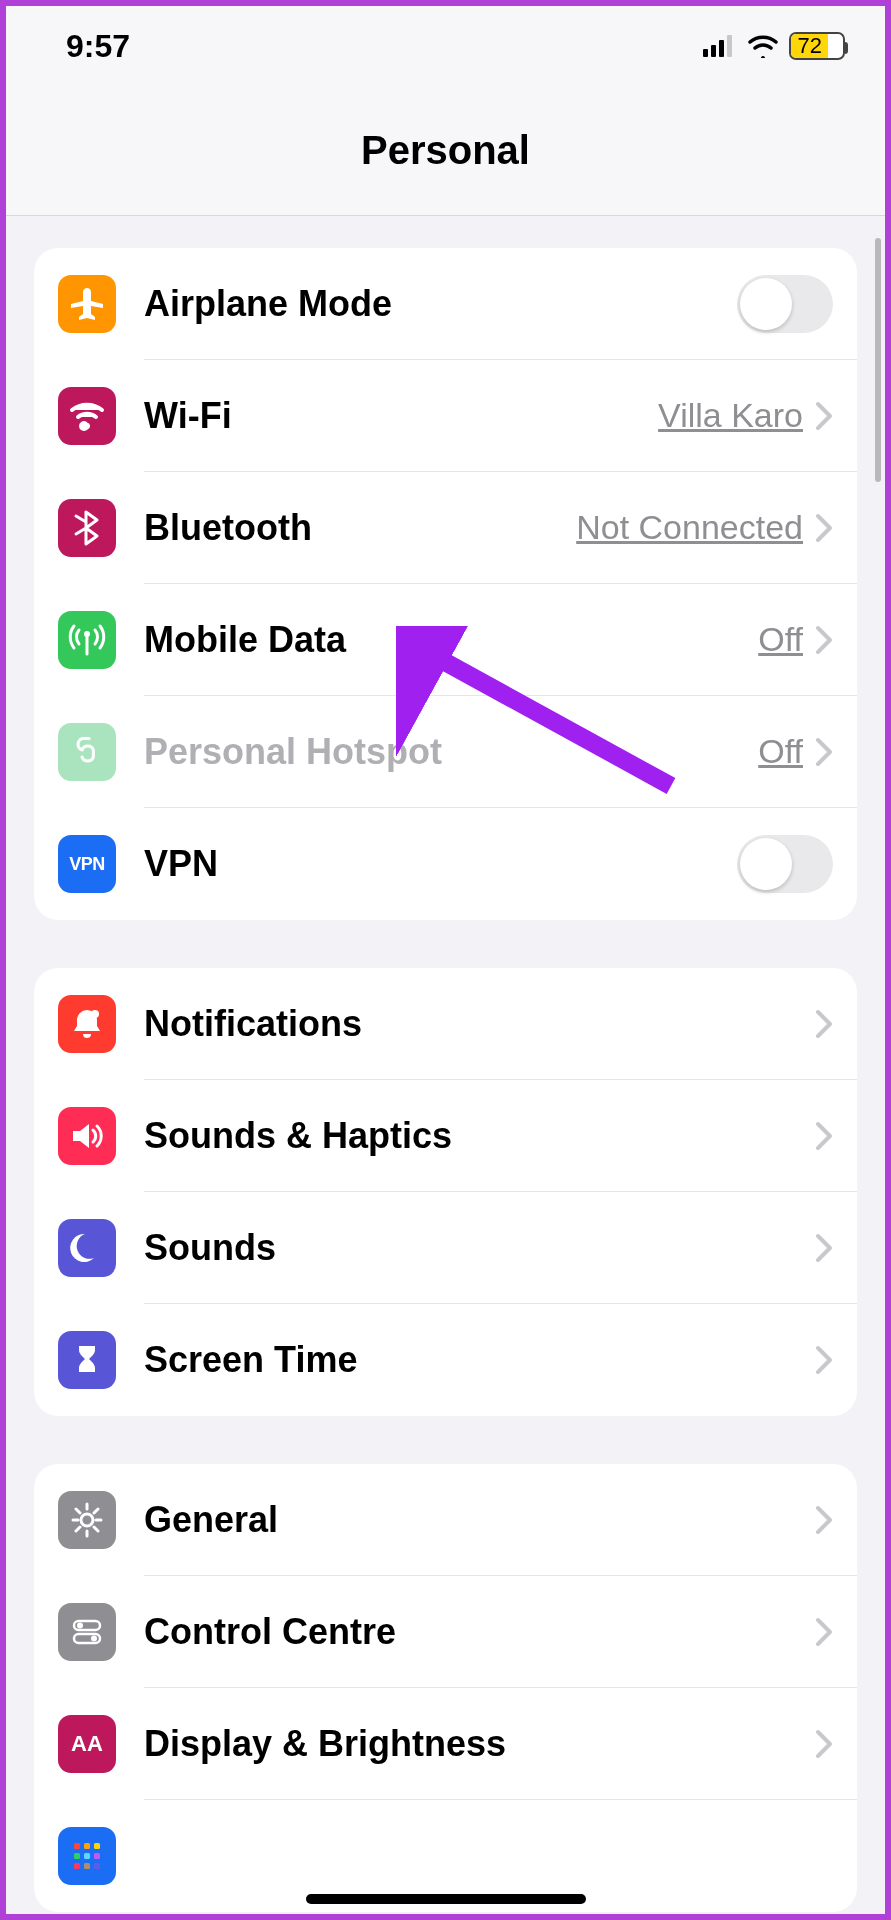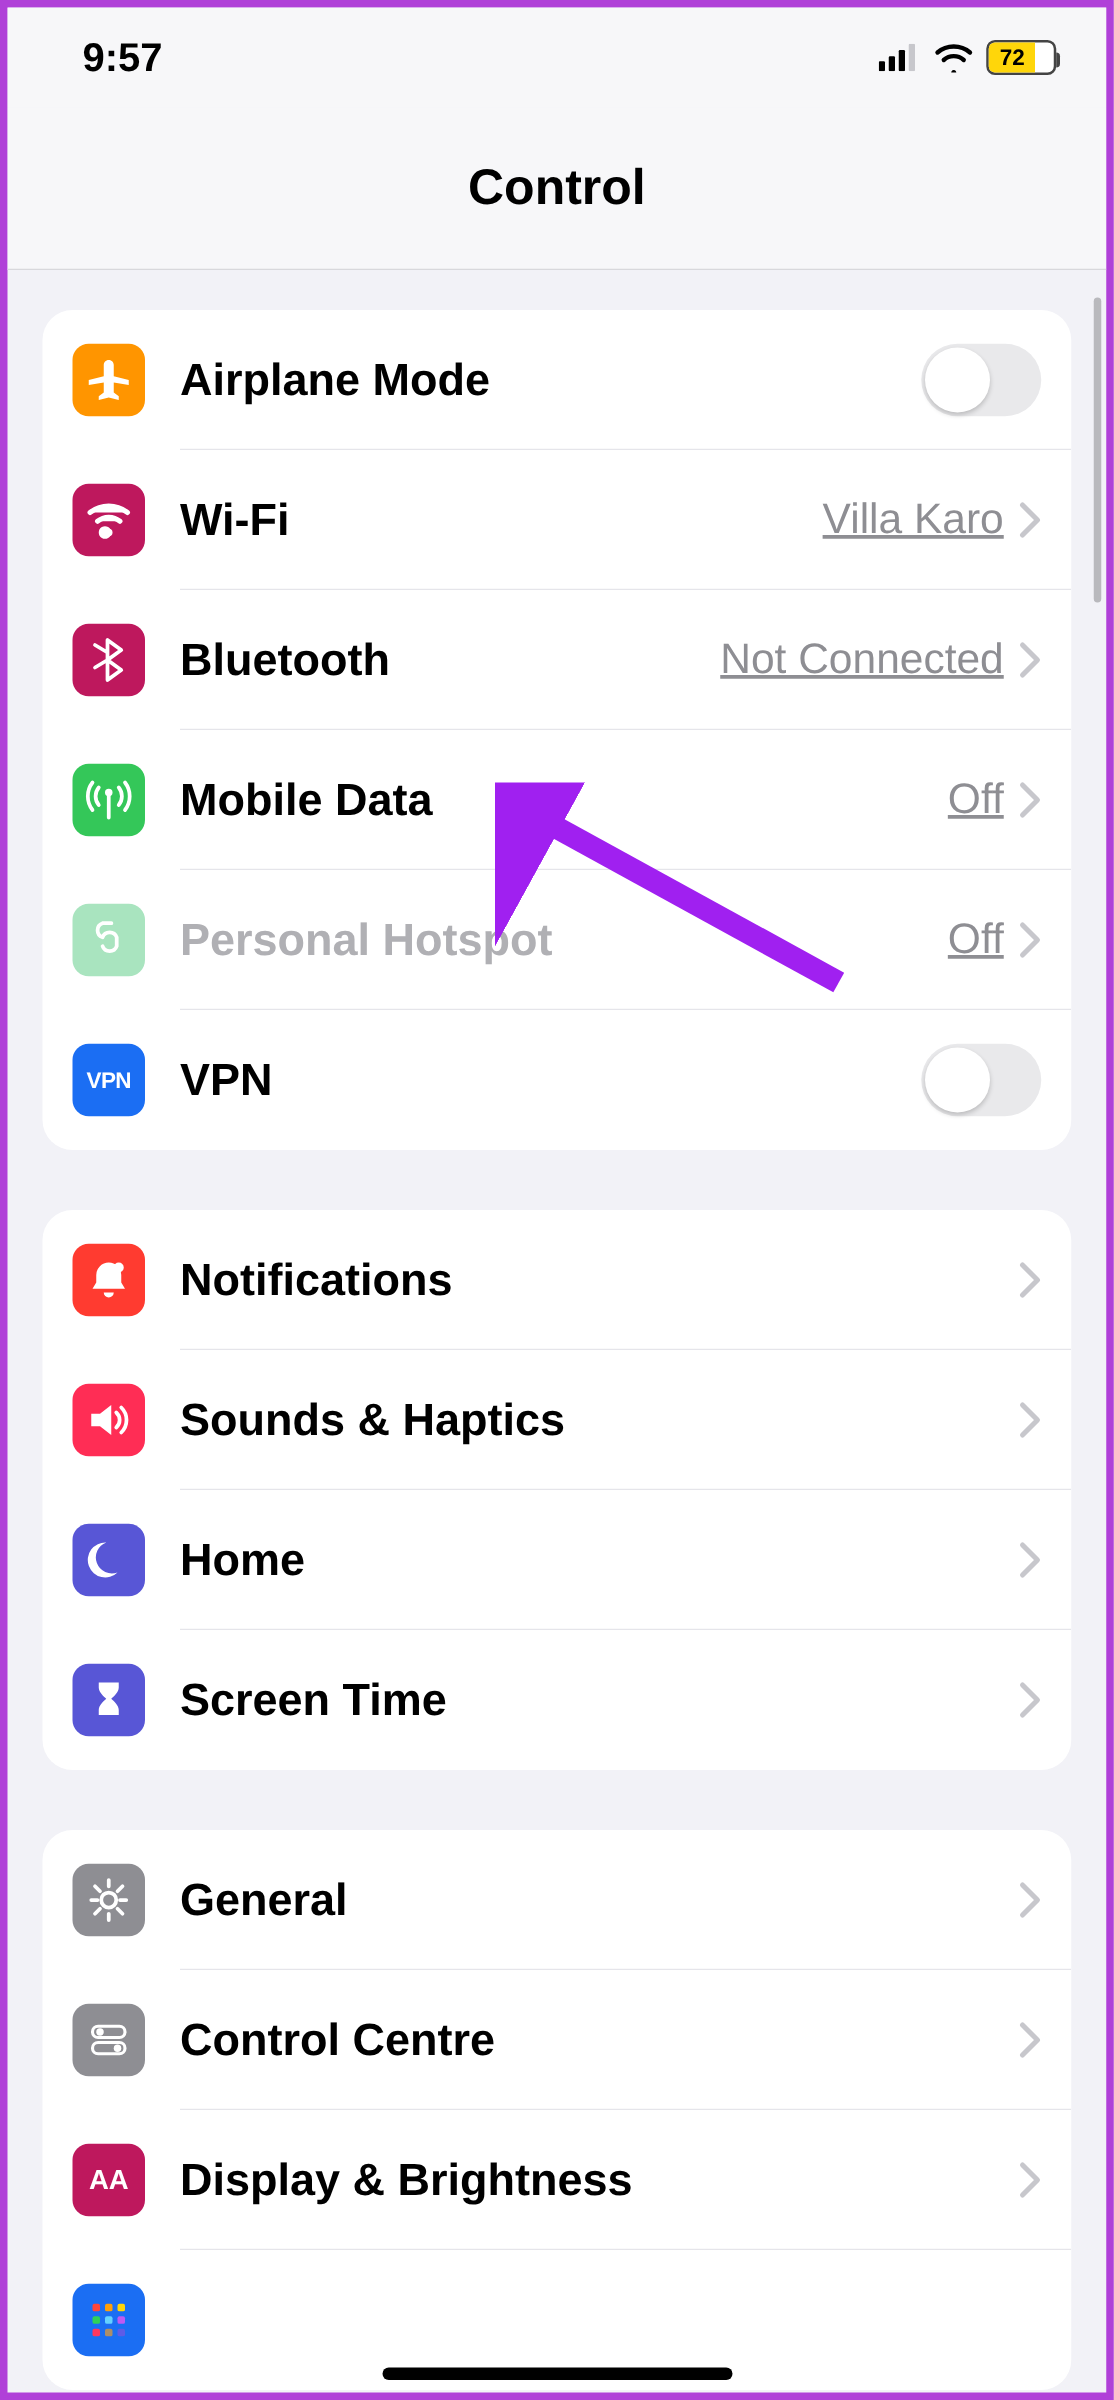--- a/index.html
+++ b/index.html
@@ -31,21 +31,21 @@
     width: 56px; height: 28px; position: relative;
     background: #fff;
   }
   .battery::after {
     content: ""; position: absolute; right: -5px; top: 8px;
     width: 3px; height: 12px; background: #444; border-radius: 0 3px 3px 0;
   }
   .battery-fill {
     height: 100%; width: 72%; background: #ffd60a; border-radius: 5px 0 0 5px;
     display: flex; align-items: center; justify-content: center;
-    font-size: 18px; font-weight: 700;
+    font-size: 22px; font-weight: 400;
   }
 
   
   .navbar {
     height: 130px;
     display: flex; align-items: center; justify-content: center;
     font-size: 40px; font-weight: 600;
     border-bottom: 1px solid #d8d8dc;
     background: #f7f7f9;
   }
@@ -152,21 +152,21 @@
       <path d="M16 22 a2 2 0 1 0 0.01 0" fill="#000"></path>
       <path d="M8 14 a12 12 0 0 1 16 0" stroke="#000" stroke-width="3.5" fill="none" stroke-linecap="round"></path>
       <path d="M3 8 a20 20 0 0 1 26 0" stroke="#000" stroke-width="3.5" fill="none" stroke-linecap="round"></path>
     </svg>
     <div class="battery">
       <div class="battery-fill">72</div>
     </div>
   </div>
 </div>
 
-<div class="navbar">Control</div>
+<div class="navbar">Personal</div>
 
 <div class="content">
 
   <div class="group">
 
     <div class="row">
       <div class="icon-box bg-orange">
         <svg width="40" height="40" viewBox="0 0 40 40">
             <path fill="#fff" d="M36 20l-12-3V8c0-2-1.5-4-4-4s-4 2-4 4v9L4 20v4l12-2v8l-4 3v3l8-2 8 2v-3l-4-3v-8l12 2z"></path>
           </svg>
@@ -285,21 +285,21 @@
       </div>
     </div>
 
     <div class="row">
       <div class="icon-box bg-indigo">
         <svg width="40" height="40" viewBox="0 0 40 40">
             <path fill="#fff" d="M27 30A14 14 0 1118 6a11 11 0 009 24z"></path>
           </svg>
       </div>
       <div class="row-body">
-        <div class="row-label">Home</div>
+        <div class="row-label">Sounds</div>
         <svg class="chevron" width="18" height="30" viewBox="0 0 18 30">
             <path d="M3 3l12 12L3 27" stroke="#c7c7cc" stroke-width="4" fill="none" stroke-linecap="round" stroke-linejoin="round"></path>
           </svg>
       </div>
     </div>
 
     <div class="row">
       <div class="icon-box bg-indigo">
         <svg width="40" height="40" viewBox="0 0 40 40">
             <path fill="#fff" d="M12 6h16v4c0 4-4 7-6 9 2 2 6 5 6 9v4H12v-4c0-4 4-7 6-9-2-2-6-5-6-9V6z"></path>

